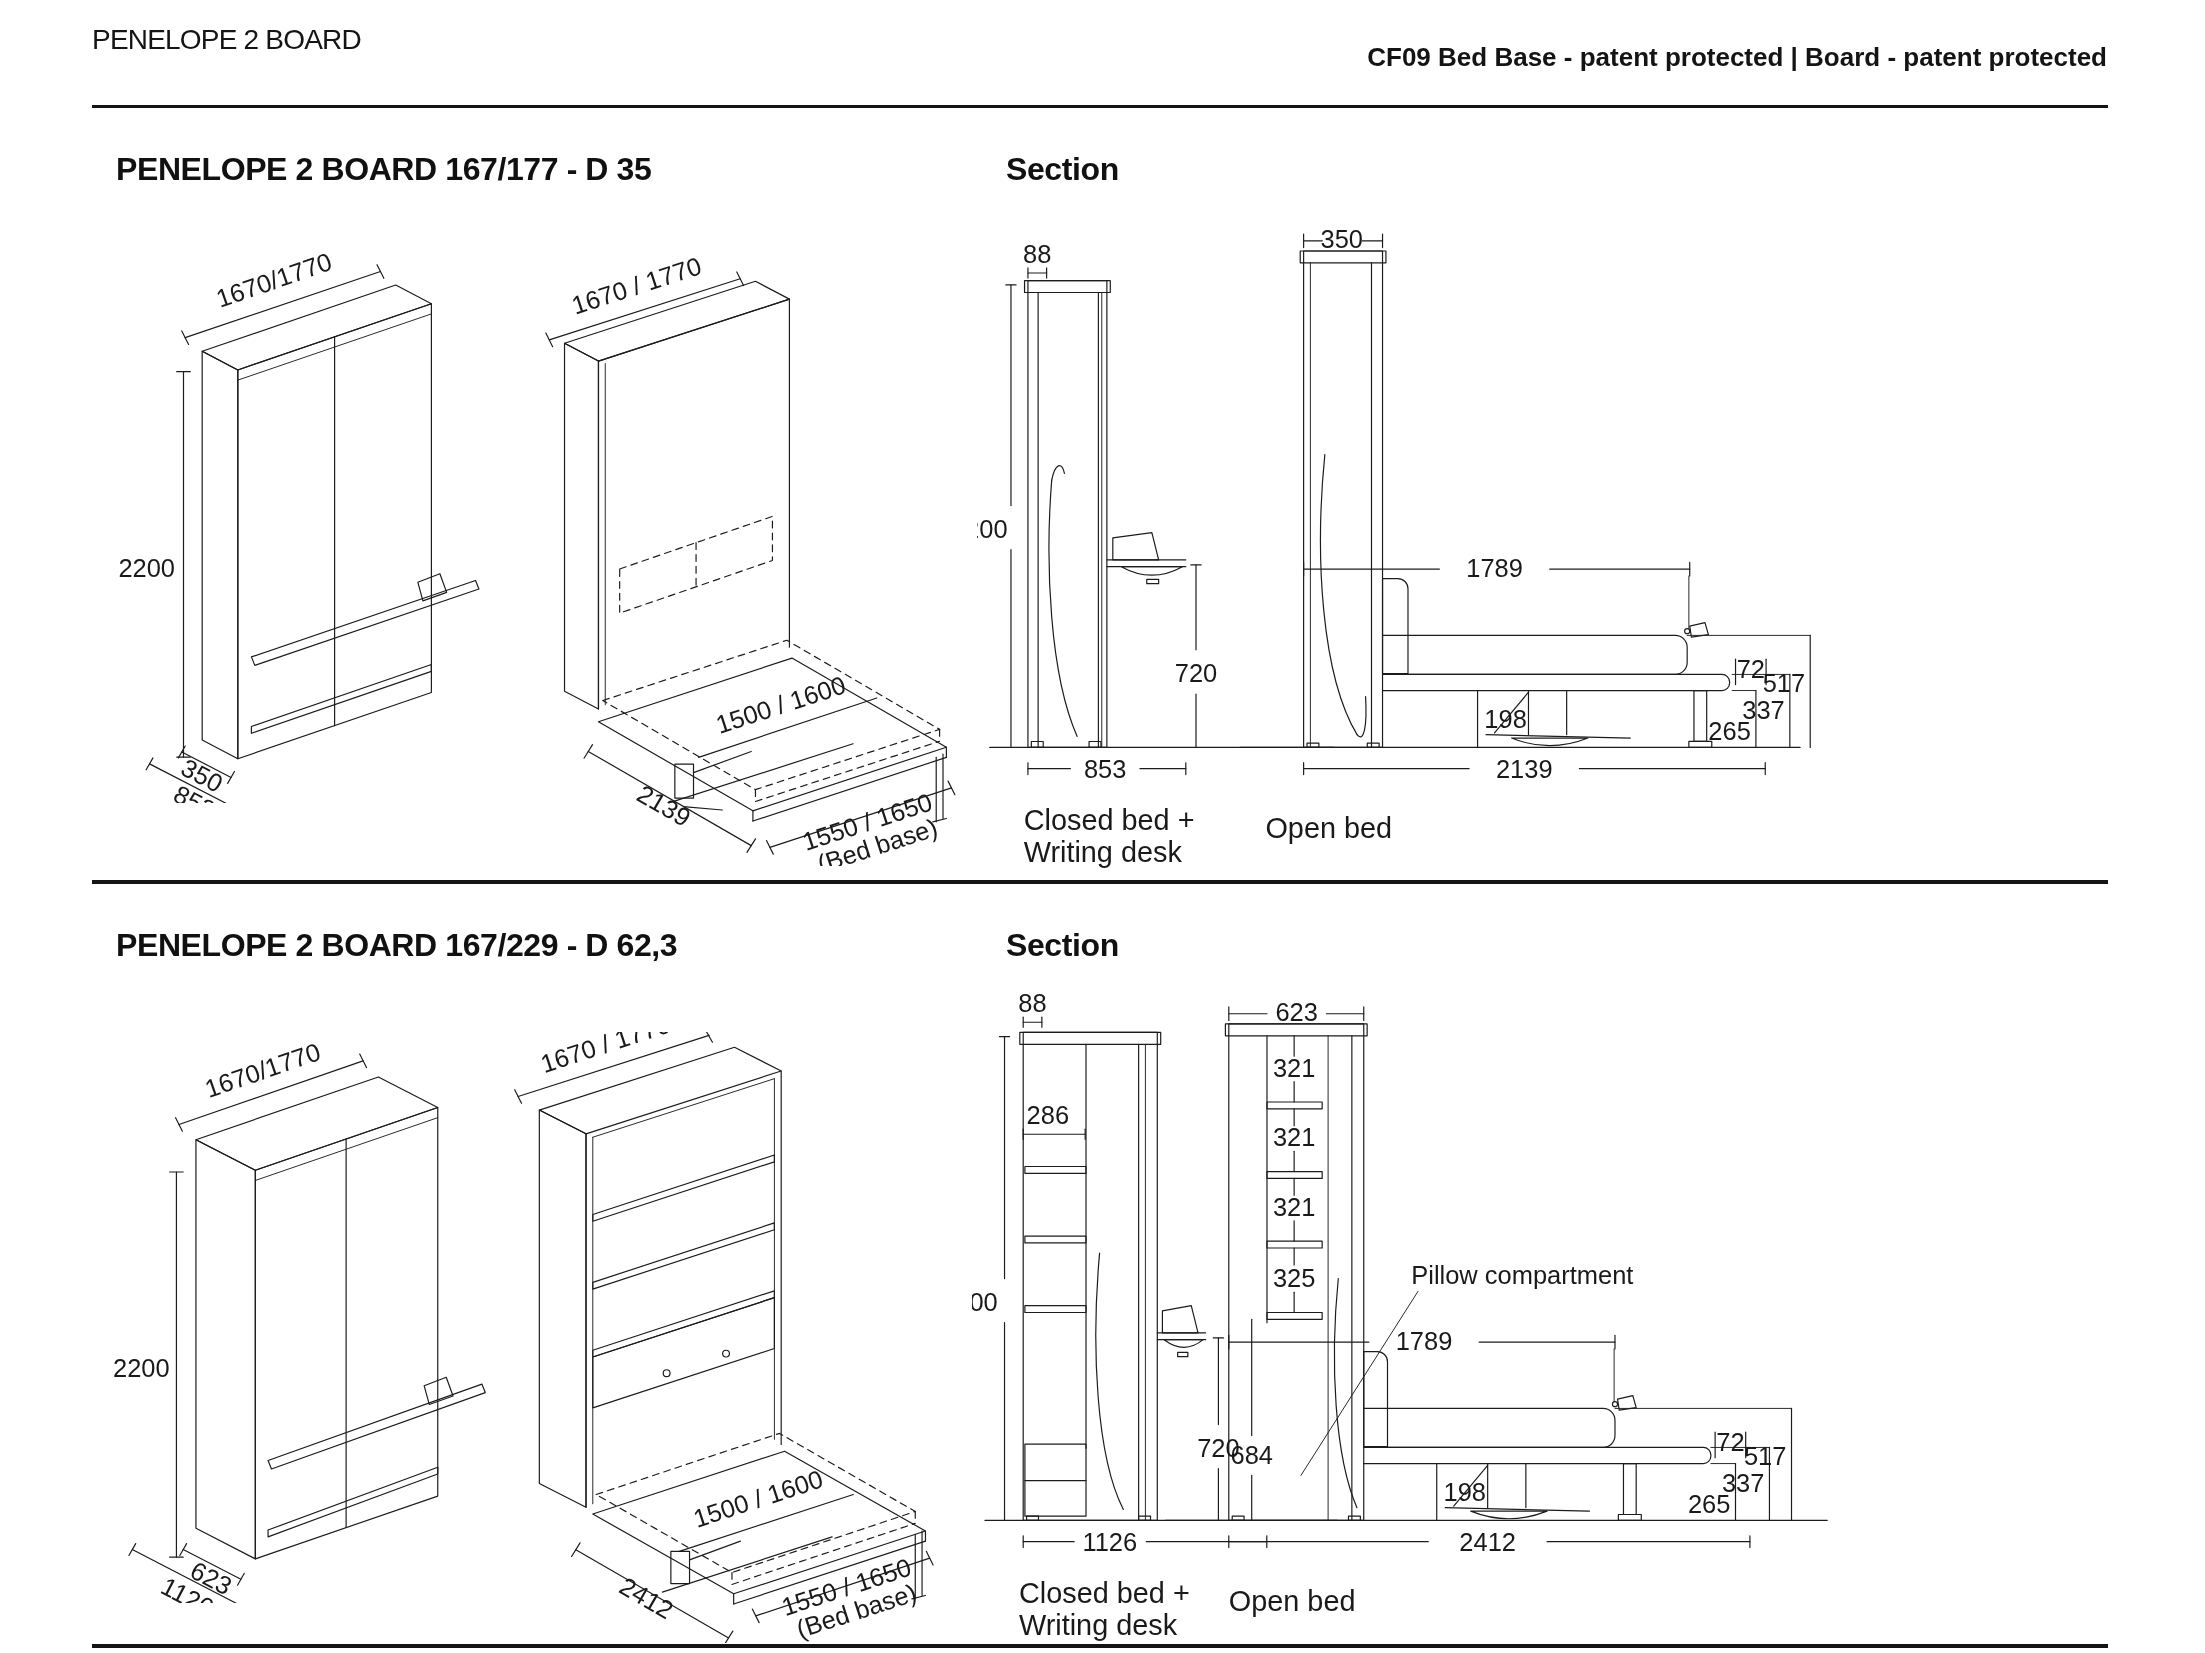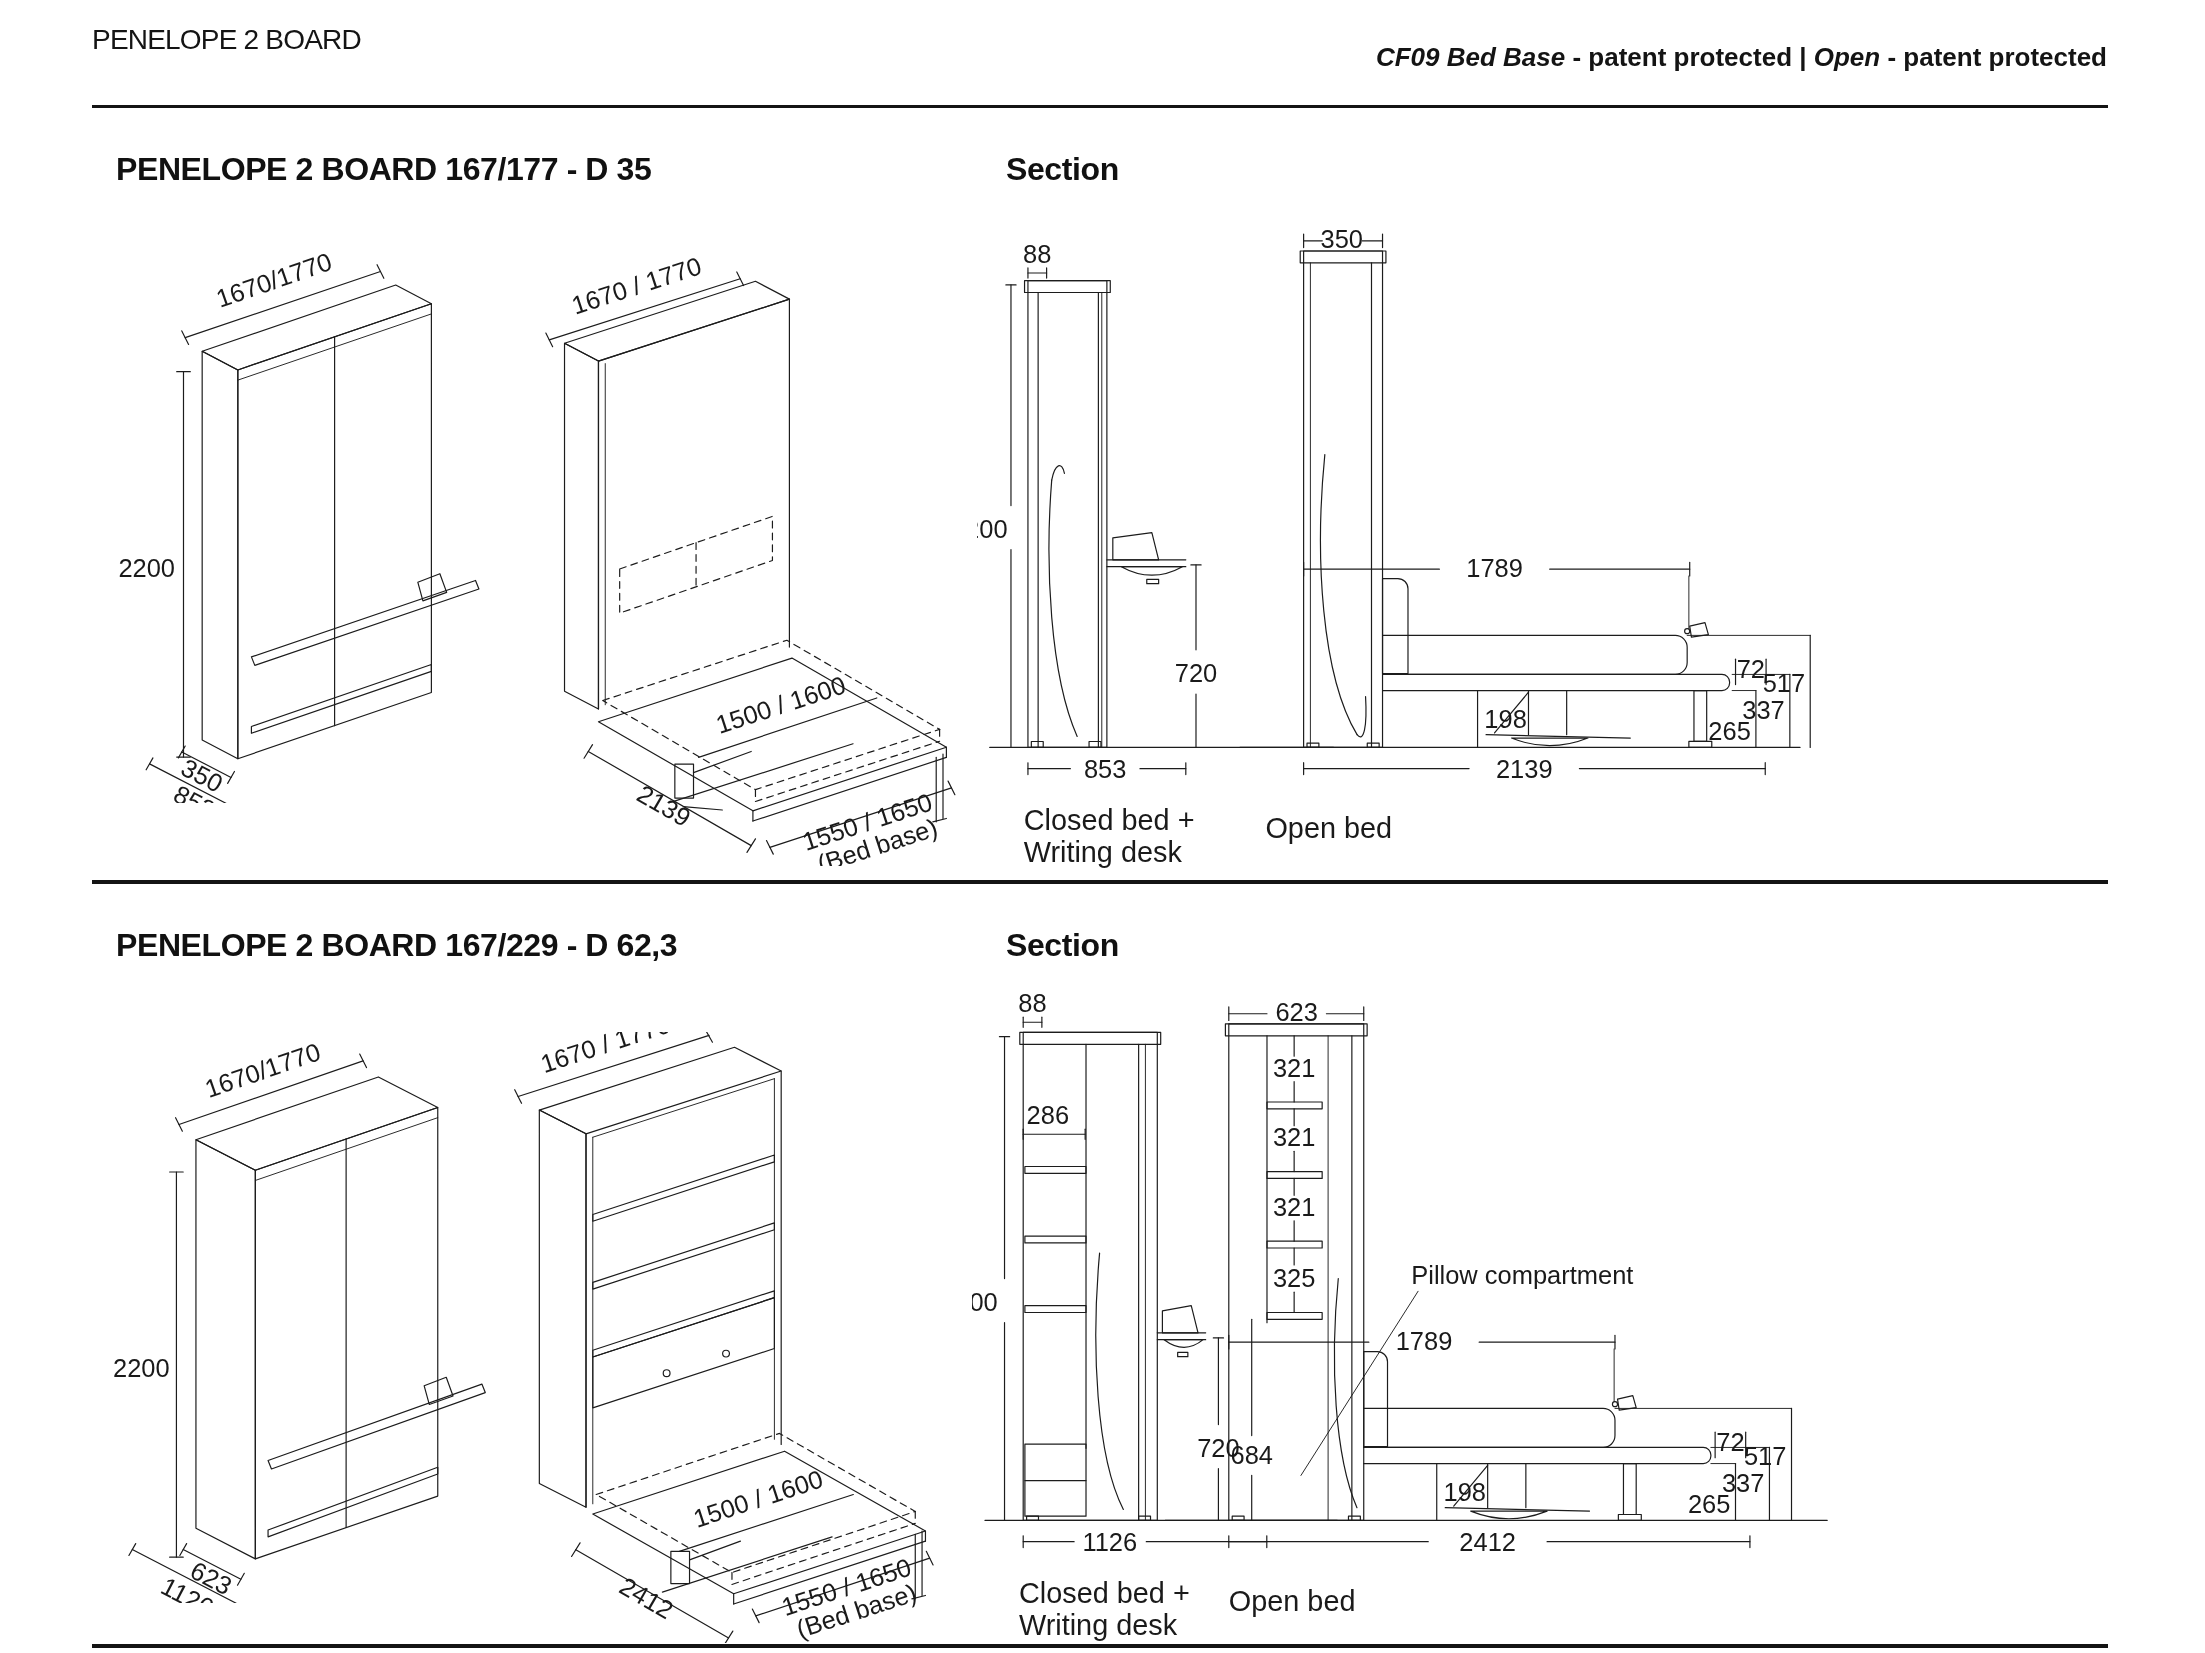--- a/index.html
+++ b/index.html
@@ -1,35 +1,35 @@
 <!DOCTYPE html>
 <html style="font-size:13.6px"><head>
 <meta charset="utf-8">
 <style>
   html,body{margin:0;padding:0;background:#fff;}
   body{width:2205px;height:1653px;position:relative;font-family:"Liberation Sans",sans-serif;color:#111;overflow:hidden;}
   .abs{position:absolute;}
   .h1{font-size:28px;font-weight:500;letter-spacing:-0.8px;color:#141414;}
   .patent{font-size:26px;font-weight:700;color:#141414;white-space:nowrap;}
-  .patent .it{font-style:italic;margin-top:28px;}
+  .patent .it{margin-top:28px;}
   .rule{background:#141414;}
   .sec-title{font-size:32px;font-weight:700;letter-spacing:-0.4px;color:#111;}
   .draw line,.draw path,.draw polygon,.draw polyline,.draw rect,.draw circle{stroke:#1c1c1c;stroke-width:1.4;fill:none;stroke-linecap:round;stroke-linejoin:round;}
   .draw .dash{stroke-dasharray:8 6;}
   .draw .thin{stroke-width:1.1;}
   .draw text{stroke:none;fill:#1a1a1a;}
   .dim{font-size:30px;}
   .cap{font-size:34px;}
 </style>
 </head>
 <body>
 
 <div class="abs h1" style="left:92px;top:24px;">PENELOPE 2 BOARD</div>
 <div class="abs patent" style="right:98px;top:42px;">
-  <span class="it">CF09 Bed Base</span><span> - patent protected | </span><span class="it">Open</span><span> - patent protected</span>
+  <span class="it">CF09 Bed Base</span><span> - patent protected | </span><span class="it">Board</span><span> - patent protected</span>
 </div>
 <div class="abs rule" style="left:92px;top:105px;width:2016px;height:2.5px;"></div>
 
 <div class="abs sec-title" style="left:116px;top:151px;">PENELOPE 2 BOARD 167/177 - D 35</div>
 <div class="abs sec-title" style="left:1006px;top:151px;">Section</div>
 
 <svg class="abs draw" style="left:102px;top:251px;" width="399" height="552" viewBox="0 0 470 650">
   <g>
     <polygon points="160,140 388,62 346,40 118,118"></polygon>
     <polygon points="160,140 388,62 388,520 160,598"></polygon>

